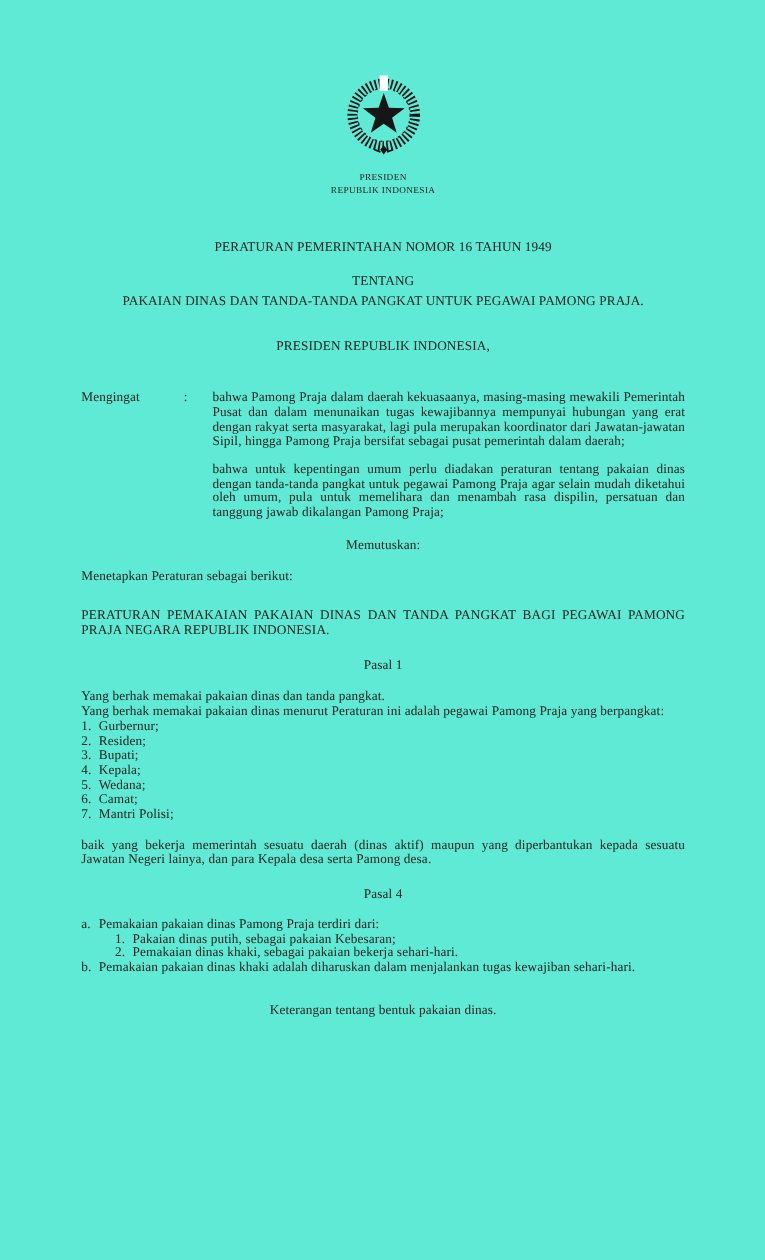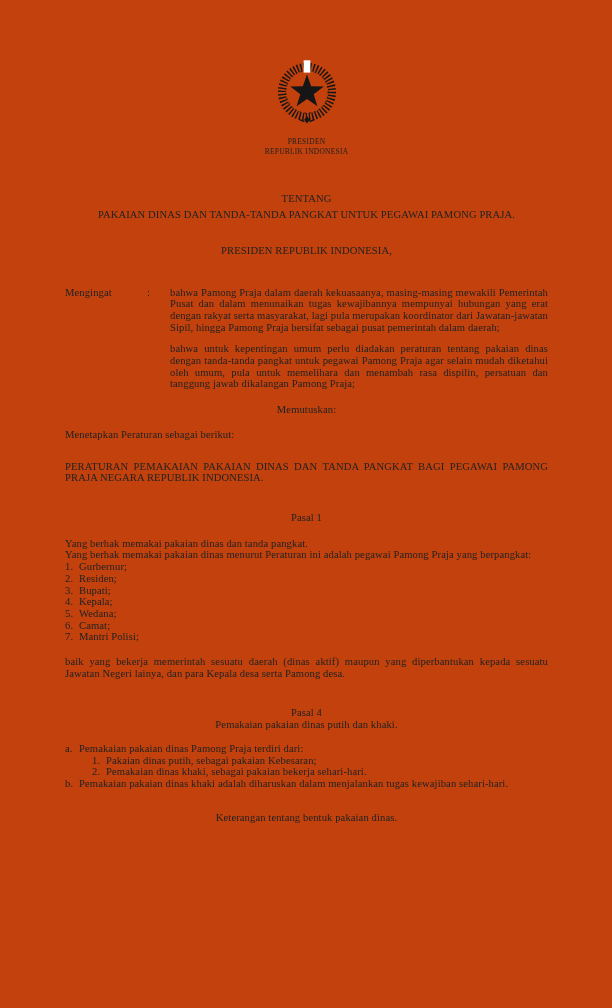--- a/index.html
+++ b/index.html
@@ -1,20 +1,20 @@
 <!DOCTYPE html>
 <html><head>
 <meta charset="utf-8">
 <style>
   html, body { margin: 0; padding: 0; background: #ffffff; }
   .page {
     position: relative;
     width: 612px;
     height: 1008px;
-    background: #c2410c;
+    background: #5eead4;
     box-sizing: border-box;
     padding: 55px 64px 0 65px;
     font-family: "Liberation Serif", "DejaVu Serif", serif;
     font-size: 10.6px;
     line-height: 11.7px;
     color: #222222;
     letter-spacing: 0.1px;
     overflow: hidden;
   }
   .c { text-align: center; }
@@ -43,21 +43,21 @@
     display: grid;
     grid-template-columns: 82px 23px 1fr;
     align-items: start;
   }
   .mengingat .paras p + p { margin-top: 10px; }
 
   .memutuskan { margin-top: 14px; }
   .decision-intro { margin-top: 13px; }
   .decision-body { margin-top: 20px; }
 
-  .pasal-heading { margin-top: 28px; }
+  .pasal-heading { margin-top: 16px; }
   .pasal1-body { margin-top: 14px; }
 
   .num-row, .clause-row, .sub-row {
     display: grid;
     grid-template-columns: 14px 1fr;
     align-items: start;
   }
   .sub-list { margin-left: 13px; }
   .closing { margin-top: 13px; }
   .pasal2-list { margin-top: 12px; }
@@ -79,20 +79,21 @@
       <polygon points="50,22 54.7,35.5 69,35.8 57.6,44.5 61.8,58.2 50,50 38.2,58.2 42.4,44.5 31,35.8 45.3,35.5" fill="#161616"></polygon>
 
       <path d="M50,69.5 l3.2,4.2 -3.2,4.2 -3.2,-4.2 z" fill="#161616"></path>
       <path d="M41.5,73.5 l5.5,2.2 M58.5,73.5 l-5.5,2.2" stroke="#161616" stroke-width="1.6" fill="none"></path>
     </svg>
     <div class="lh-org">PRESIDEN</div>
     <div class="lh-org" style="margin-top:1px">REPUBLIK INDONESIA</div>
   </header>
 
   <section class="title-block">
+    <div class="c">PERATURAN PEMERINTAHAN NOMOR 16 TAHUN 1949</div>
     <div class="c title-l2">TENTANG</div>
     <div class="c title-l3">PAKAIAN DINAS DAN TANDA-TANDA PANGKAT UNTUK PEGAWAI PAMONG PRAJA.</div>
   </section>
 
   <div class="c salutation">PRESIDEN REPUBLIK INDONESIA,</div>
 
   <section class="mengingat">
     <div>Mengingat</div>
     <div>:</div>
     <div class="paras">
@@ -136,21 +137,20 @@
       </div>
       <div class="num-row">
         <span>7.</span>
         <span>Mantri Polisi;</span>
       </div>
     </div>
     <p class="j closing">baik yang bekerja memerintah sesuatu daerah (dinas aktif) maupun yang diperbantukan kepada sesuatu Jawatan Negeri lainya, dan para Kepala desa serta Pamong desa.</p>
   </section>
 
   <div class="c pasal-heading">Pasal 4</div>
-  <div class="c">Pemakaian pakaian dinas putih dan khaki.</div>
   <section class="pasal2-list">
     <div class="clause-row">
       <span>a.</span>
       <div>
         <p class="j">Pemakaian pakaian dinas Pamong Praja terdiri dari:</p>
         <div class="sub-list">
           <div class="sub-row">
             <span>1.</span>
             <span>Pakaian dinas putih, sebagai pakaian Kebesaran;</span>
           </div>

